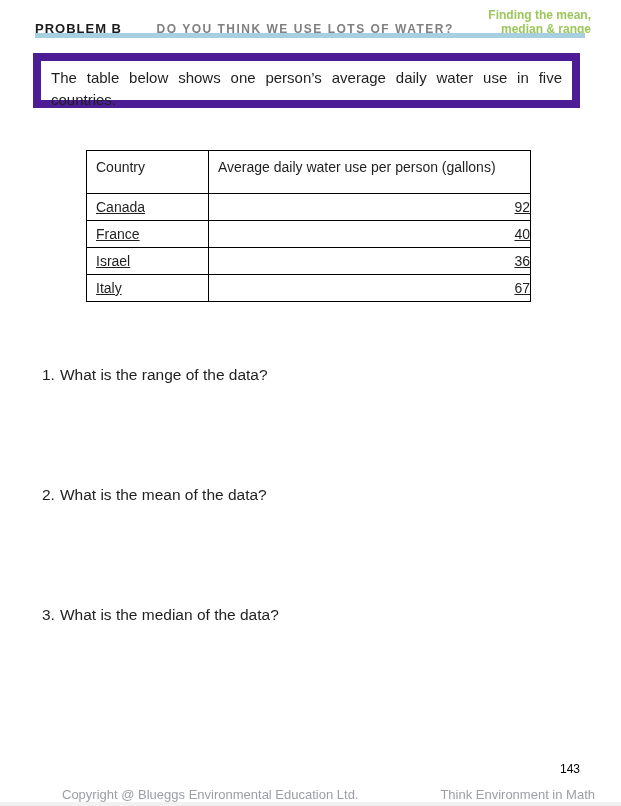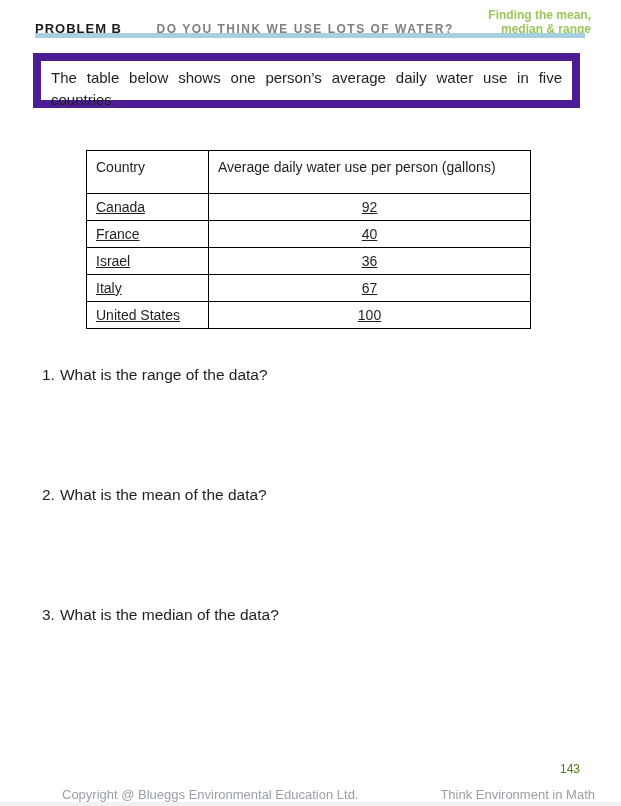--- a/index.html
+++ b/index.html
@@ -83,41 +83,41 @@
     text-align: left;
     vertical-align: top;
     padding: 8px 6px 0 9px;
   }
   .water-table td {
     height: 27px;
     padding: 0 6px 0 9px;
     text-decoration: underline;
   }
   .water-table .col-country { width: 122px; }
-  .water-table td.value-cell { text-align: center; padding: 0; }
+  .water-table td.value-cell { text-align: right; padding: 0; }
 
   
   .question {
     position: absolute;
     left: 42px;
     font-size: 15.5px;
     color: #1f1f1f;
     white-space: nowrap;
   }
   .q1 { top: 366px; }
   .q2 { top: 486px; }
   .q3 { top: 606px; }
   .q-number { margin-right: 5px; }
 
   
   .page-number {
     position: absolute;
     right: 41px; top: 762px;
     font-size: 12px;
-    color: #4d7c0f;
+    color: #000000;
   }
   .footer-row {
     position: absolute;
     left: 0; right: 0; top: 787px;
     font-size: 13px;
     color: #9aa0a6;
   }
   .footer-copyright { position: absolute; left: 62px; }
   .footer-brand { position: absolute; right: 26px; }
   .page-edge {
@@ -161,24 +161,20 @@
       <td class="value-cell">40</td>
     </tr>
     <tr>
       <td>Israel</td>
       <td class="value-cell">36</td>
     </tr>
     <tr>
       <td>Italy</td>
       <td class="value-cell">67</td>
     </tr>
-    <tr>
-      <td>United States</td>
-      <td class="value-cell">100</td>
-    </tr>
   </tbody>
 </table>
 
 <div class="question q1">
   <span class="q-number">1.</span><span>What is the range of the data?</span>
 </div>
 <div class="question q2">
   <span class="q-number">2.</span><span>What is the mean of the data?</span>
 </div>
 <div class="question q3">

